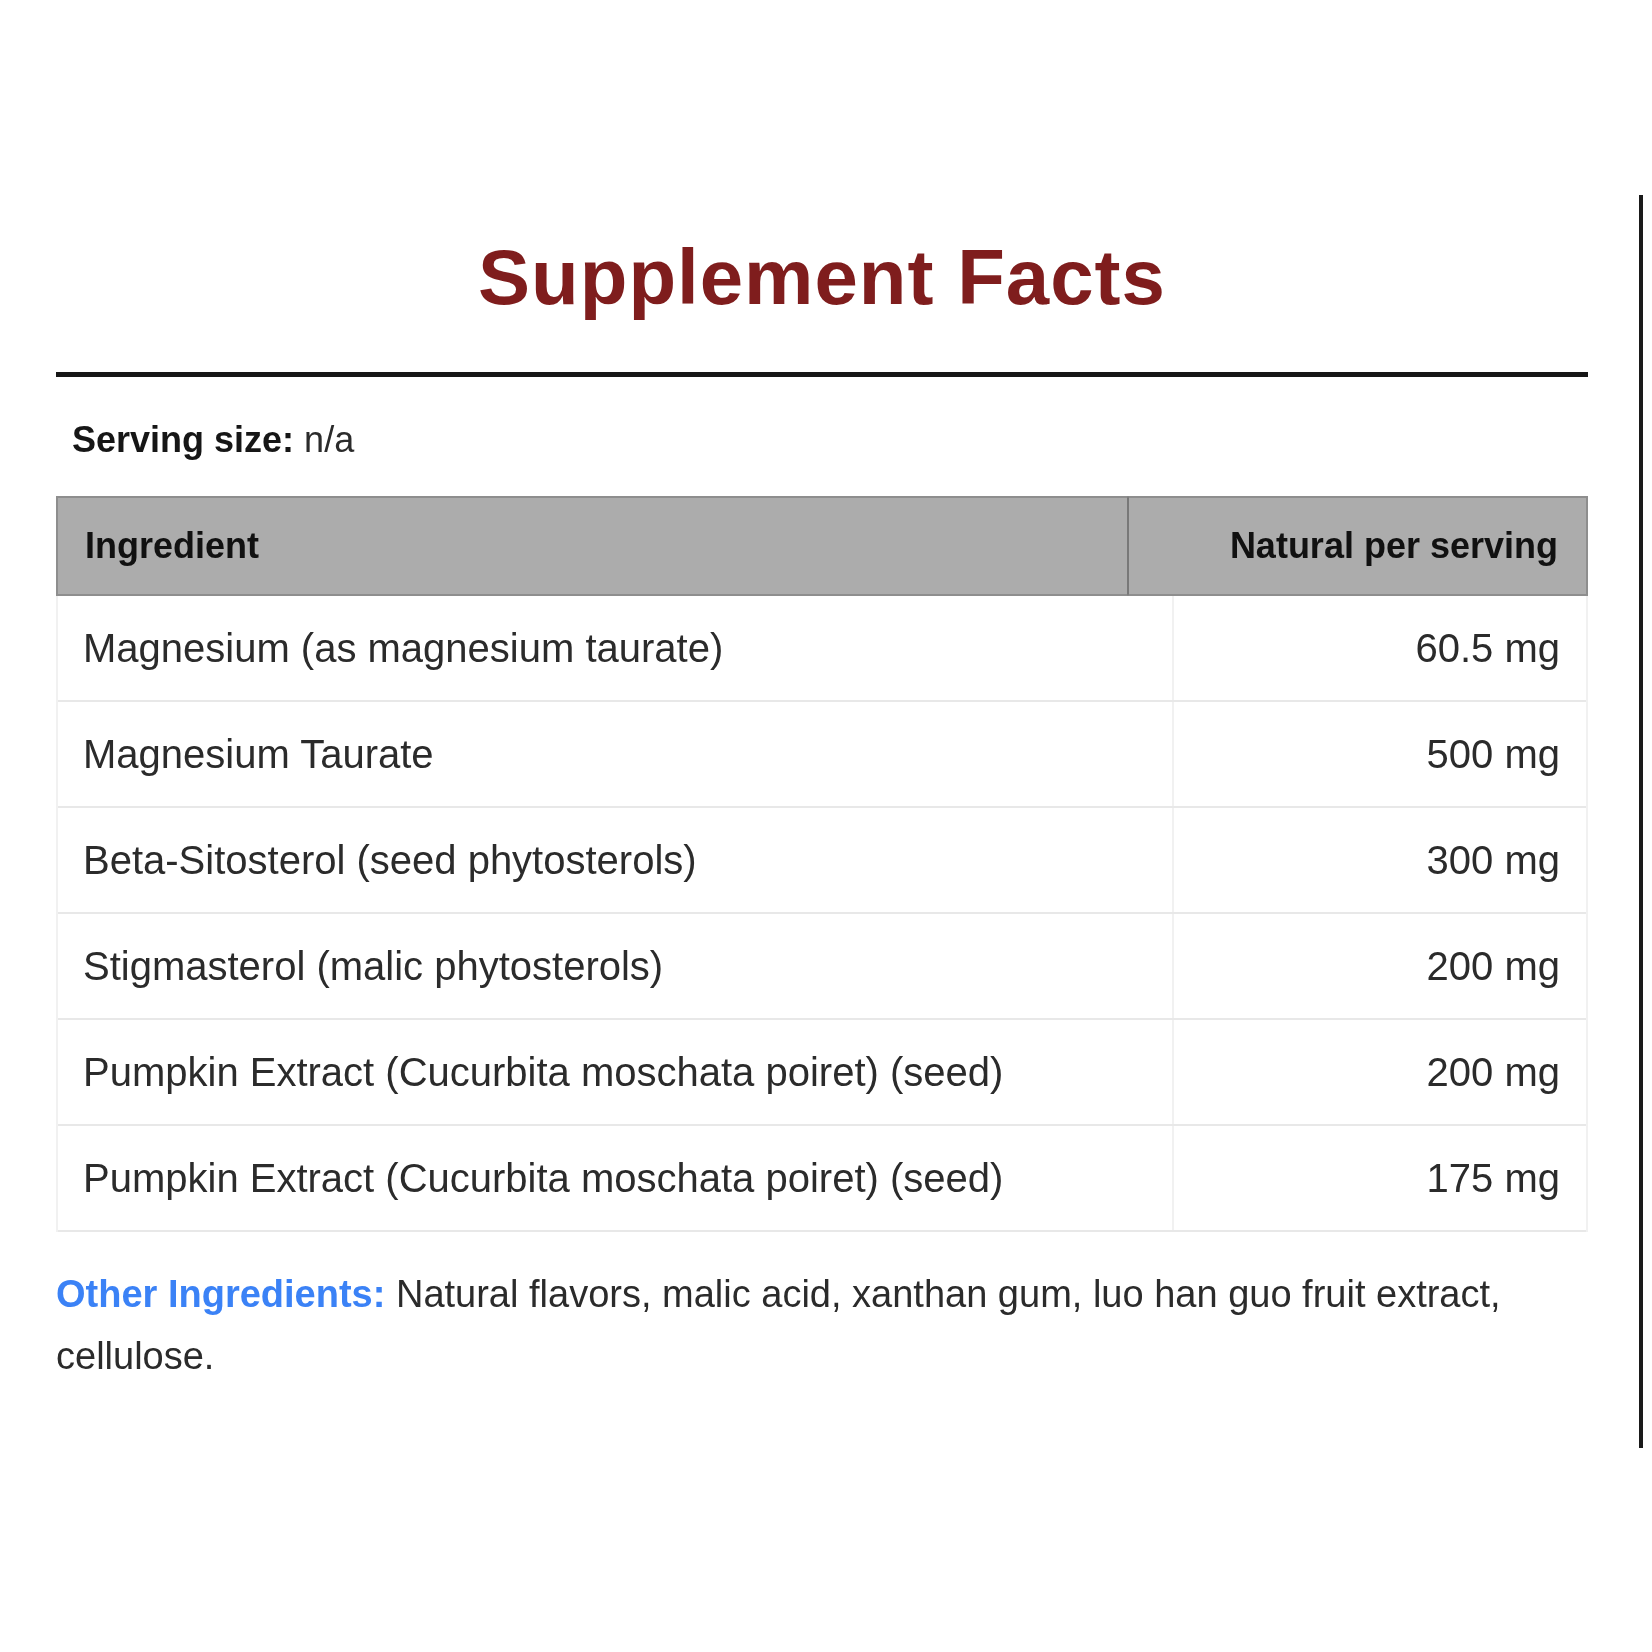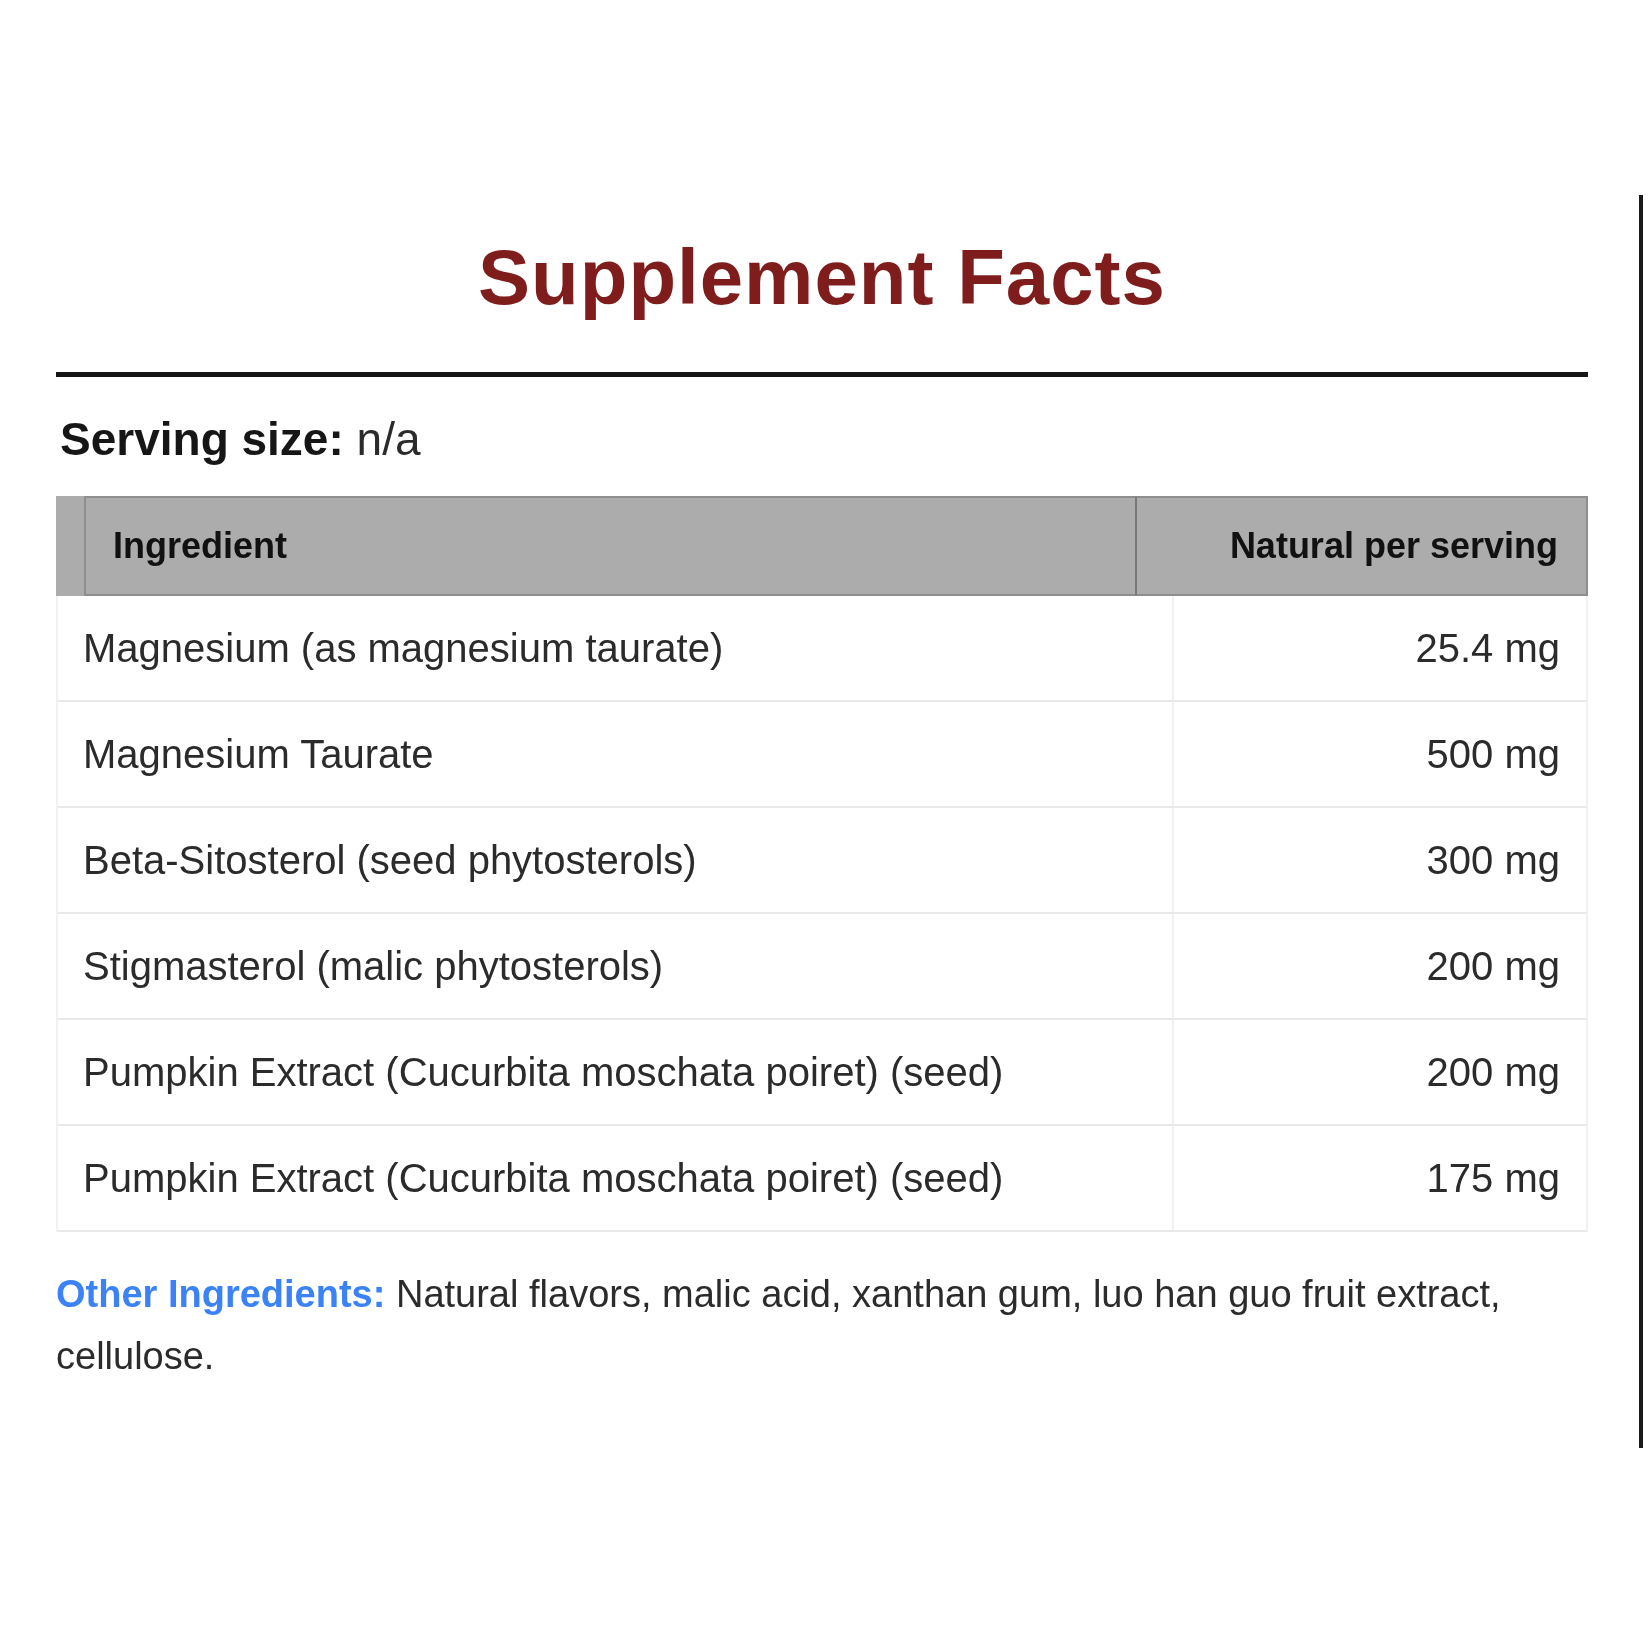--- a/index.html
+++ b/index.html
@@ -32,36 +32,35 @@
     color: #7f1d1d;
     letter-spacing: 1px;
   }
   .title-rule {
     margin: 50px 0 0 0;
     height: 5px;
     border: none;
     background: #161616;
   }
   .serving-line {
-    margin: 38px 0 0 4px;
-    font-size: 46px;
+    margin: 38px 0 0 16px;
+    font-size: 36px;
     line-height: 49px;
     color: #2b2b2b;
   }
   .serving-line .lbl { font-weight: 700; color: #161616; }
 
   .facts-table {
     margin-top: 32px;
     width: 100%;
   }
   .thead {
     display: flex;
     height: 100px;
     background: #ACACAC;
-    padding-left: 28px;
   }
   .th {
     display: flex;
     align-items: center;
     box-sizing: border-box;
     border: 2px solid #8E8E8E;
     background: #ACACAC;
     font-weight: 700;
     font-size: 36px;
     color: #111111;
@@ -135,21 +134,21 @@
     <p class="serving-line"><span class="lbl">Serving size:</span><span>&nbsp;</span><span>n/a</span></p>
 
     <div class="facts-table">
       <div class="thead">
         <div class="th th-ingredient">Ingredient</div>
         <div class="th th-amount">Natural per serving</div>
       </div>
       <div class="tbody">
         <div class="tr">
           <div class="td td-ingredient">Magnesium (as magnesium taurate)</div>
-          <div class="td td-amount">25.4 mg</div>
+          <div class="td td-amount">60.5 mg</div>
         </div>
         <div class="tr">
           <div class="td td-ingredient">Magnesium Taurate</div>
           <div class="td td-amount">500 mg</div>
         </div>
         <div class="tr">
           <div class="td td-ingredient">Beta-Sitosterol (seed phytosterols)</div>
           <div class="td td-amount">300 mg</div>
         </div>
         <div class="tr">

